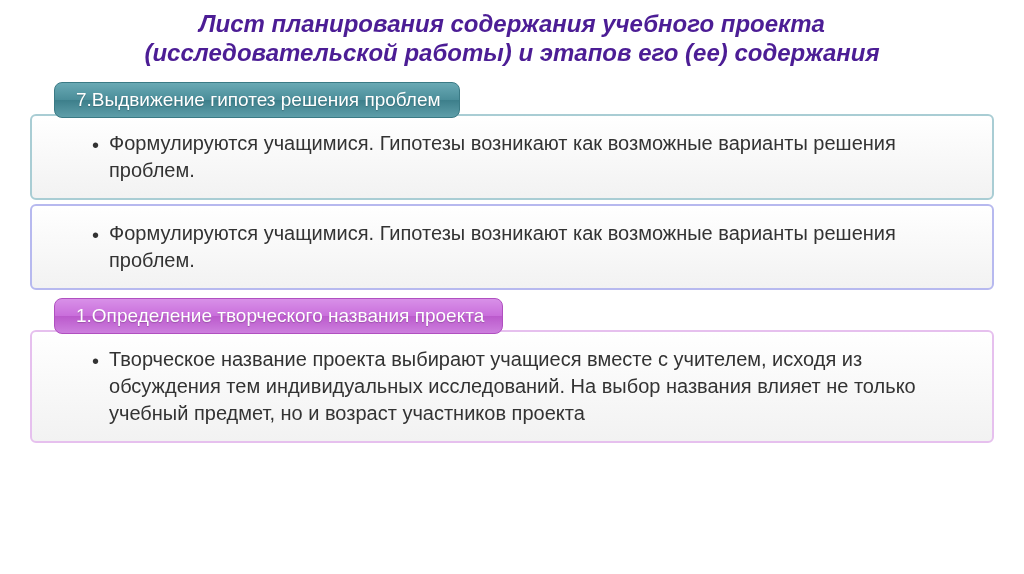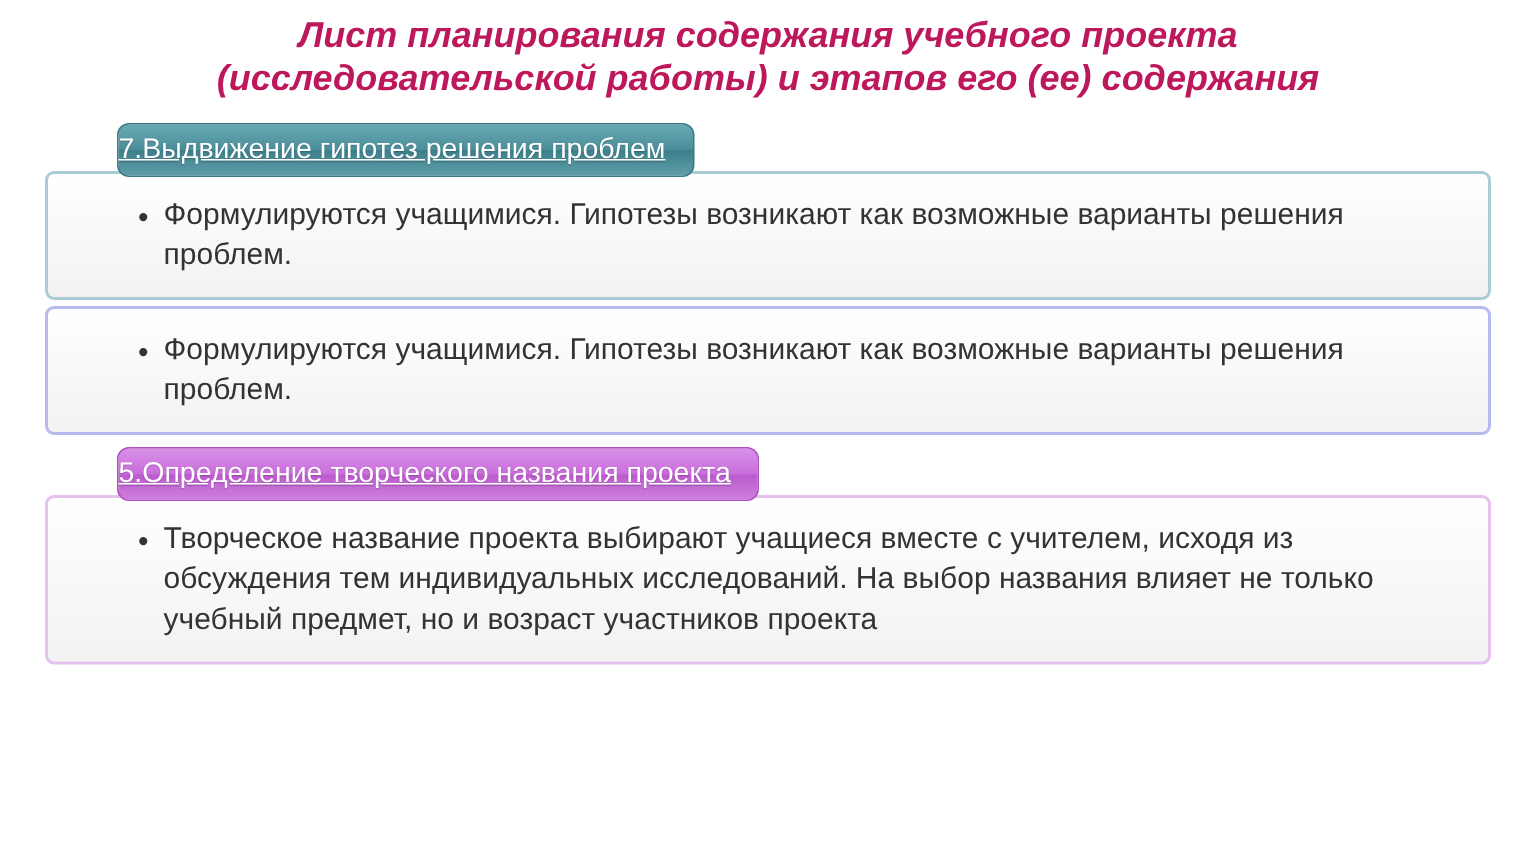--- a/index.html
+++ b/index.html
@@ -5,40 +5,39 @@
   * { box-sizing: border-box; margin: 0; padding: 0; }
   body {
     width: 1024px;
     height: 574px;
     background: #ffffff;
     font-family: Arial, "Helvetica Neue", sans-serif;
     overflow: hidden;
   }
   .title {
     text-align: center;
-    color: #be185d;
+    color: #4c1d95;
     font-style: italic;
     font-weight: 700;
     font-size: 24px;
     line-height: 1.2;
     padding: 10px 40px 6px 40px;
   }
   .section {
     margin: 8px 30px 0 30px;
   }
   .tab {
     display: inline-block;
     color: #ffffff;
     font-size: 19px;
     font-weight: 400;
-    padding: 6px 18px 6px 0;
+    padding: 6px 18px 6px 21px;
     border-radius: 8px;
-    margin-left: 48px;
+    margin-left: 24px;
     position: relative;
-    text-decoration: underline;
   }
   .tab-teal {
     background: linear-gradient(to bottom, #69a9b4 0%, #4a8d99 50%, #3d7f8b 51%, #5e9ea9 100%);
     border: 1px solid #3a7a85;
     text-shadow: 0 1px 1px rgba(0,0,0,0.2);
   }
   .tab-violet {
     background: linear-gradient(to bottom, #7c7ce8 0%, #5f5fdc 50%, #4f4fd0 51%, #7070e0 100%);
     border: 1px solid #4a4ac0;
     text-shadow: 0 1px 1px rgba(0,0,0,0.2);
@@ -91,20 +90,20 @@
 <div class="section">
   <div class="content content-violet">
     <div class="bullet-row">
       <span class="bullet">•</span>
       <span>Формулируются учащимися. Гипотезы возникают как возможные варианты решения проблем.</span>
     </div>
   </div>
 </div>
 
 <div class="section">
-  <div class="tab tab-magenta">5.Определение творческого названия проекта</div>
+  <div class="tab tab-magenta">1.Определение творческого названия проекта</div>
   <div class="content content-magenta">
     <div class="bullet-row">
       <span class="bullet">•</span>
       <span>Творческое название проекта выбирают учащиеся вместе с учителем, исходя из обсуждения тем индивидуальных исследований. На выбор названия влияет не только учебный предмет, но и возраст участников проекта</span>
     </div>
   </div>
 </div>
 
 </body></html>

